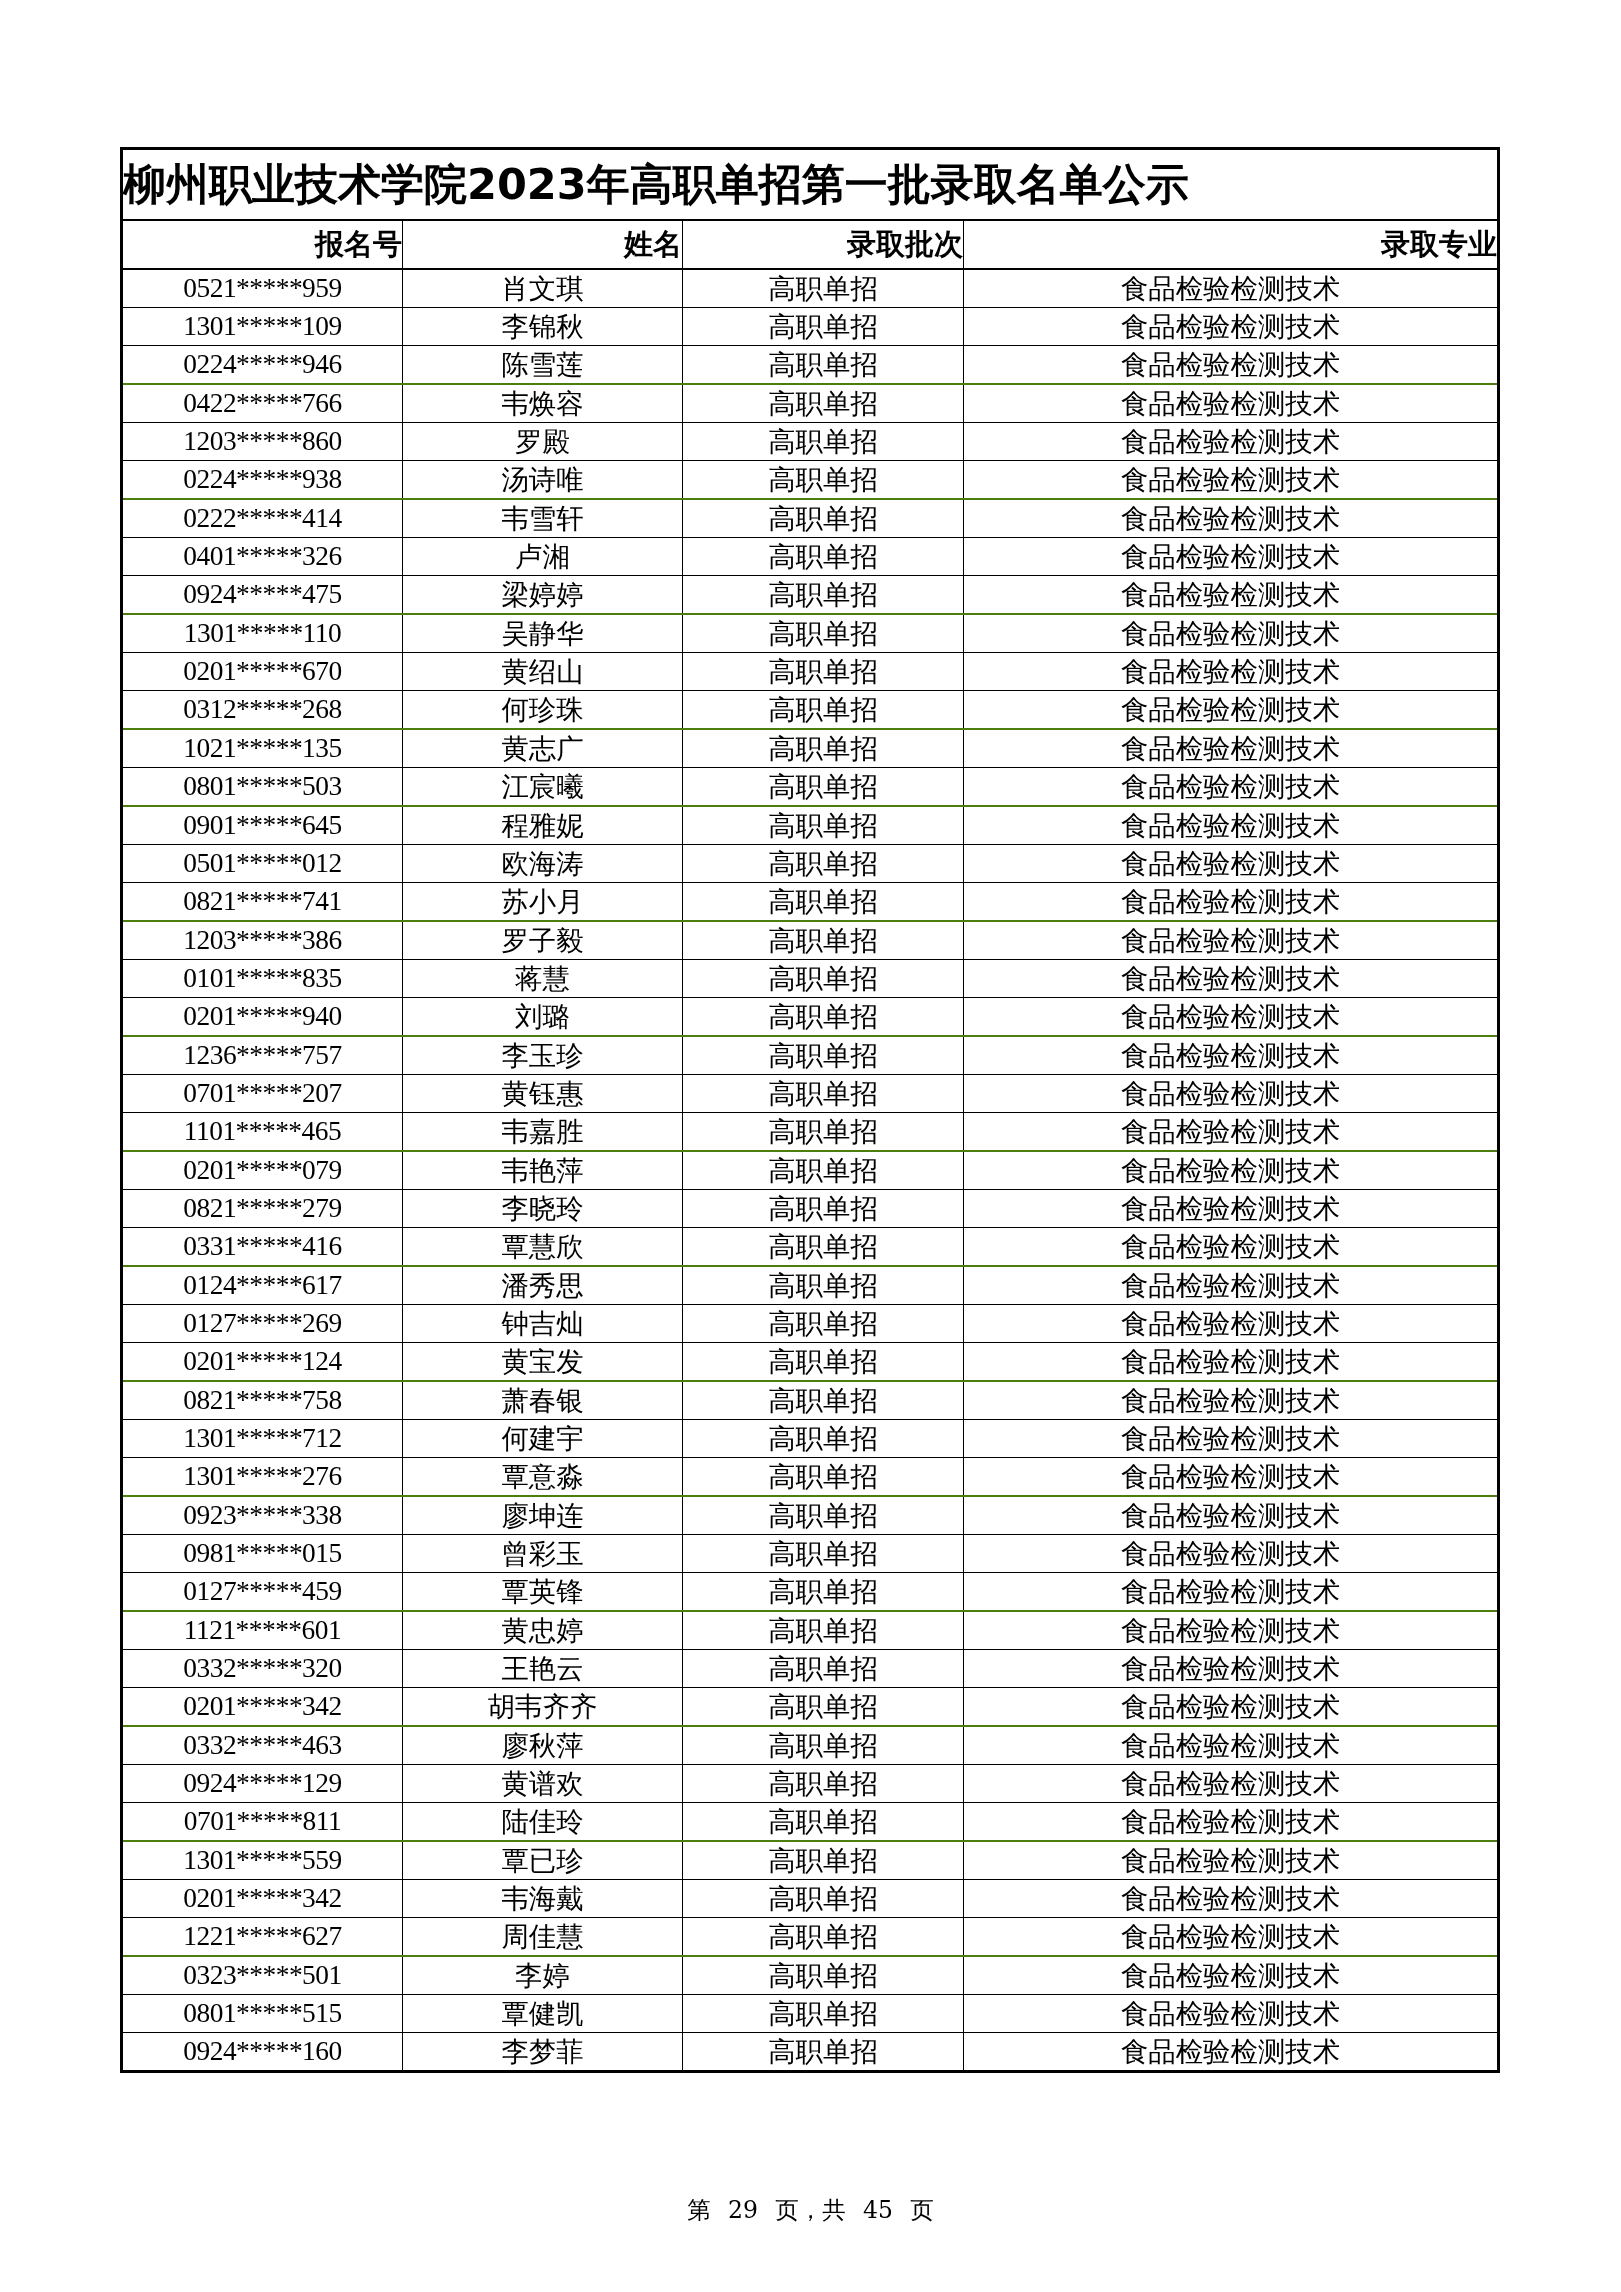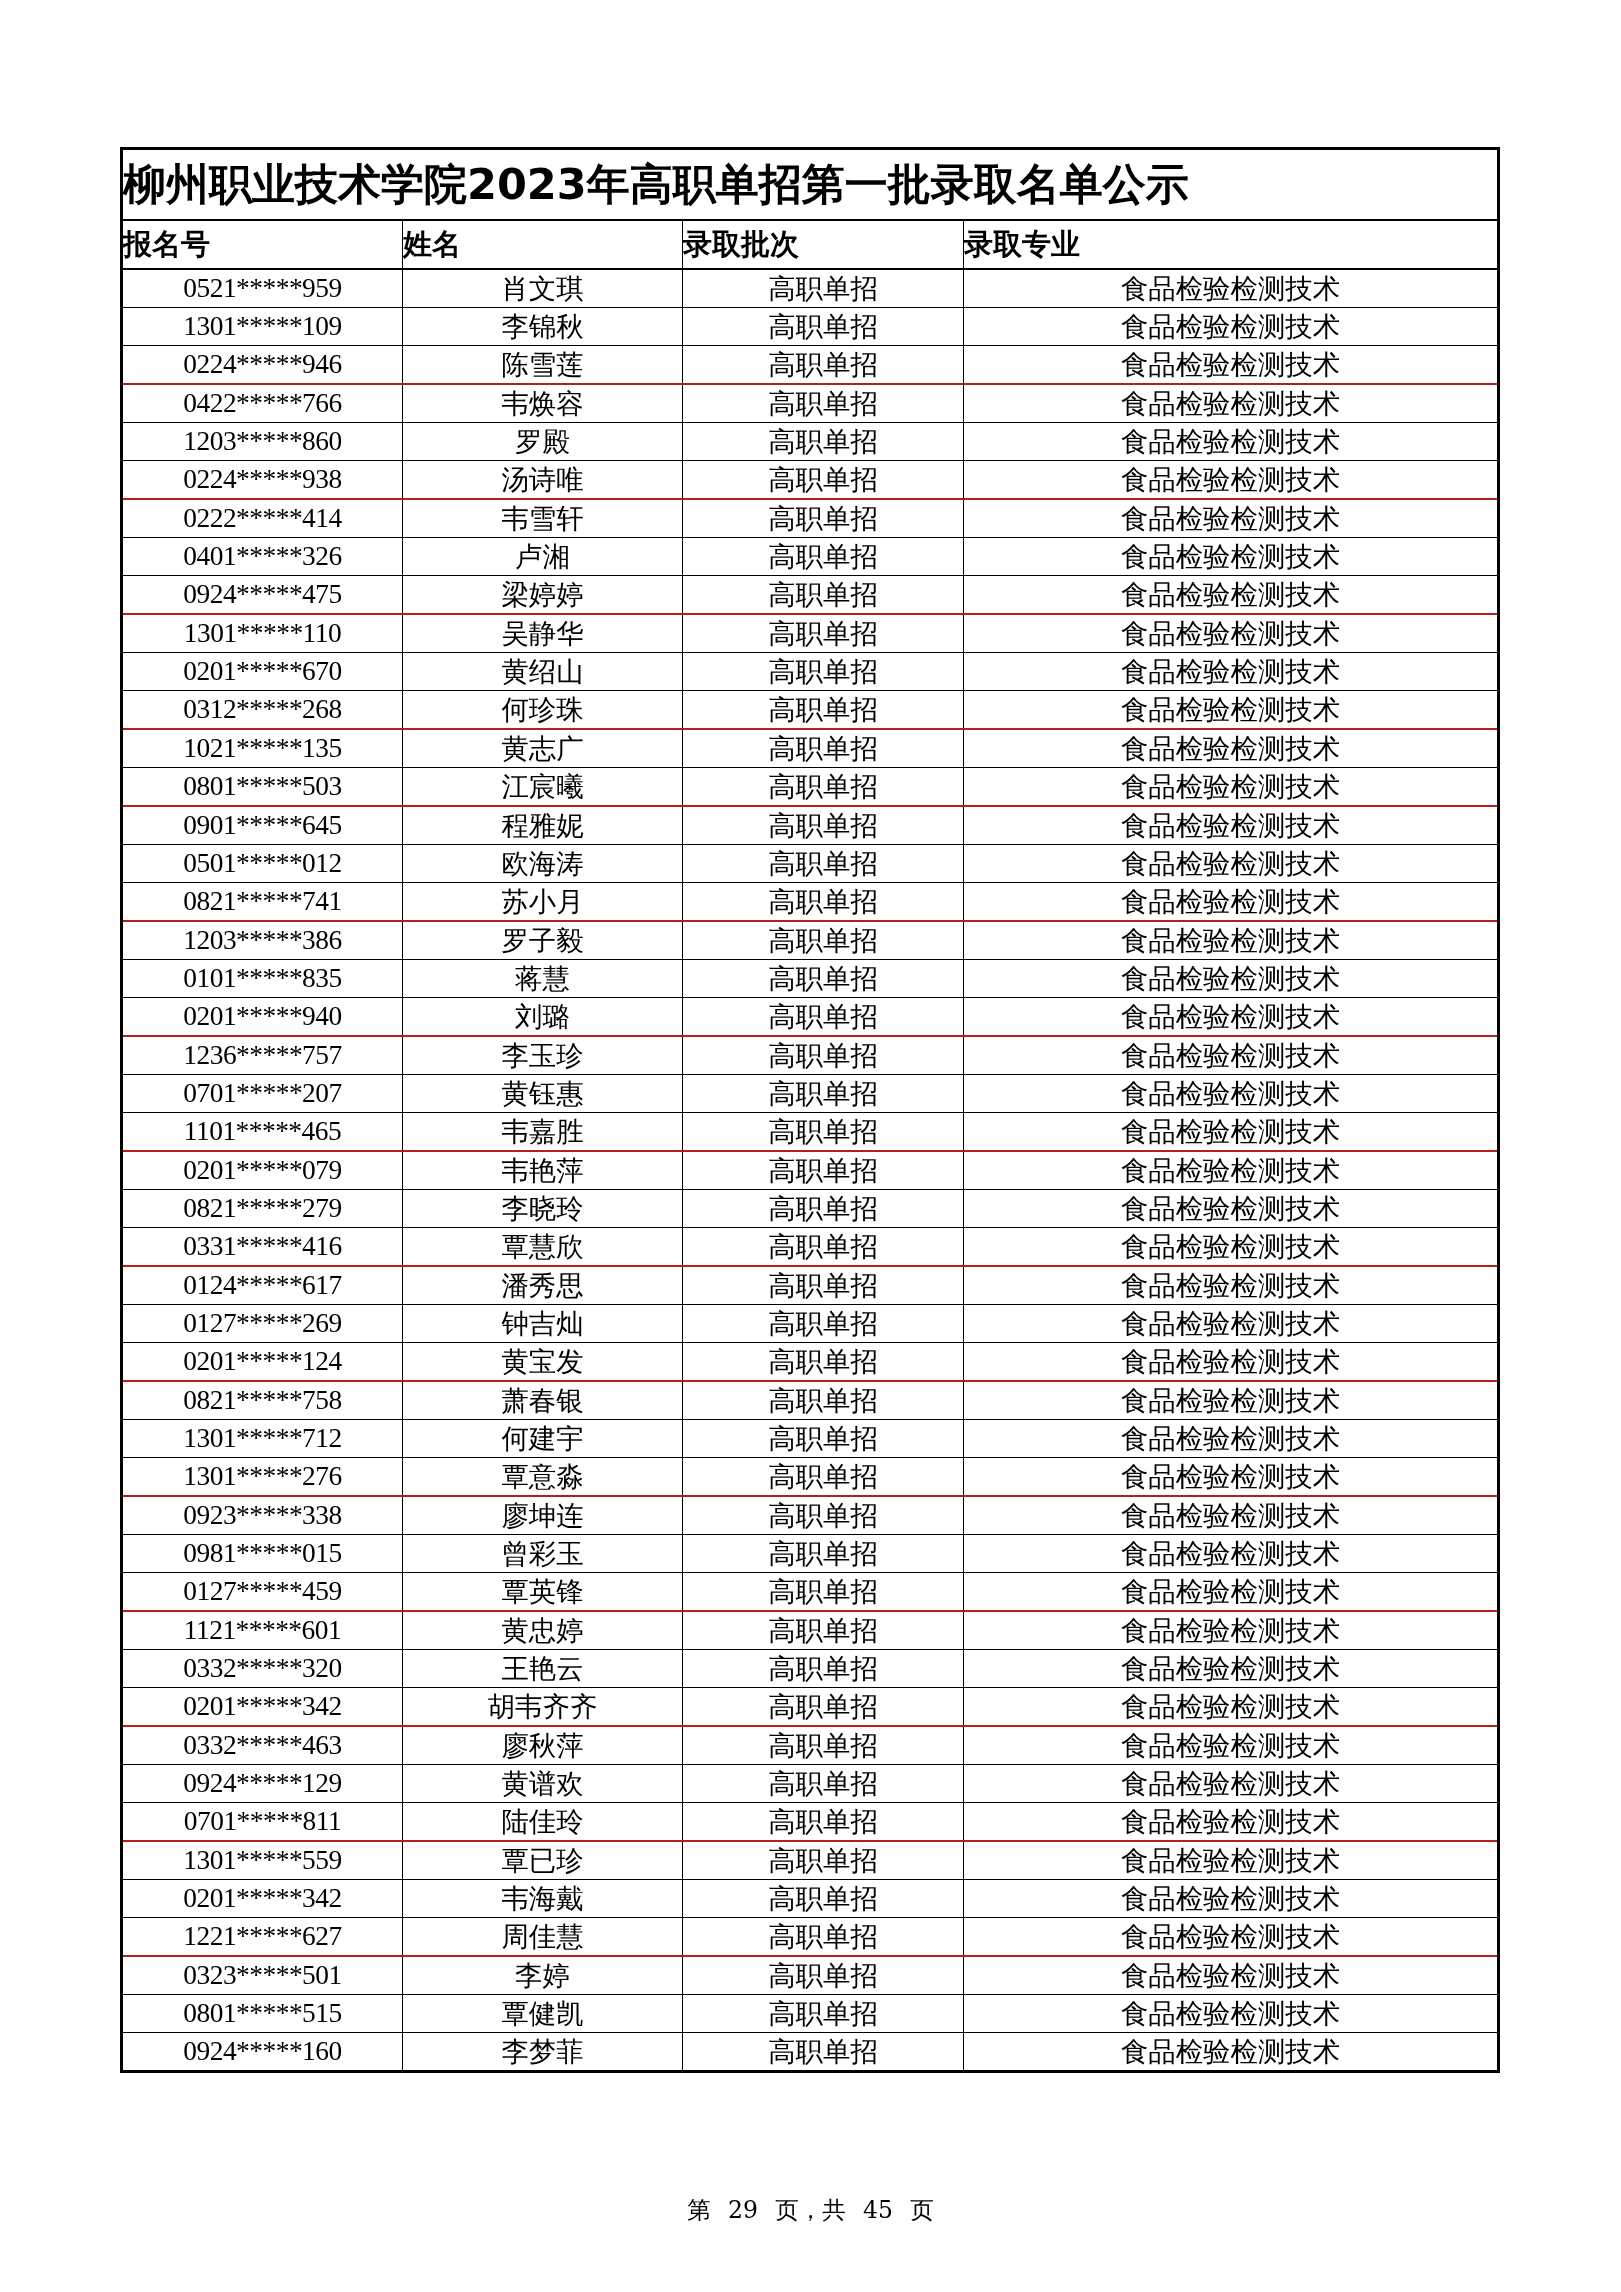--- a/index.html
+++ b/index.html
@@ -5,27 +5,27 @@
   html, body { margin: 0; padding: 0; background: #ffffff; }
   body { width: 1621px; height: 2293px; position: relative; overflow: hidden;
          font-family: "DejaVu Sans", "Liberation Sans", sans-serif; color: #000; }
   .table-wrap { position: absolute; left: 120px; top: 147px; width: 1378px; }
   table { border-collapse: collapse; width: 1378px; table-layout: fixed;
           border: 3.9px solid #000; }
   col.c1 { width: 281px; } col.c2 { width: 280px; } col.c3 { width: 281px; } col.c4 { width: 535px; }
   .title-cell { height: 69px; text-align: left; font-weight: bold; font-size: 43px;
                 letter-spacing: 0px; border-bottom: 2.9px solid #000; padding: 0; }
   th { height: 47px; font-size: 29px; font-weight: bold; border-left: 1px solid #000;
-       border-bottom: 2.9px solid #000; padding: 0; text-align: left; }
+       border-bottom: 2.9px solid #000; padding: 0; text-align: right; }
   th:first-child { border-left: none; }
   td.cell { height: 37px; font-size: 27.4px; text-align: center; padding: 0;
             border-left: 1px solid #000; border-bottom: 1px solid #000; line-height: 1;
             white-space: nowrap; }
   td.cell:first-child { border-left: none; font-family: Liberation Serif, serif; letter-spacing: -0.5px; margin-top: 24px; }
-  tr.thick td.cell { border-bottom: 2px solid #b91c1c; }
+  tr.thick td.cell { border-bottom: 2px solid #4d7c0f; }
   .footer { position: absolute; top: 2194px; left: 0; width: 1621px; text-align: center;
             font-family: "DejaVu Serif", "Liberation Serif", serif; font-size: 23.5px;
             word-spacing: 9.8px; }
 </style>
 </head>
 <body>
 
 <div class="table-wrap">
   <table>
     <colgroup>

